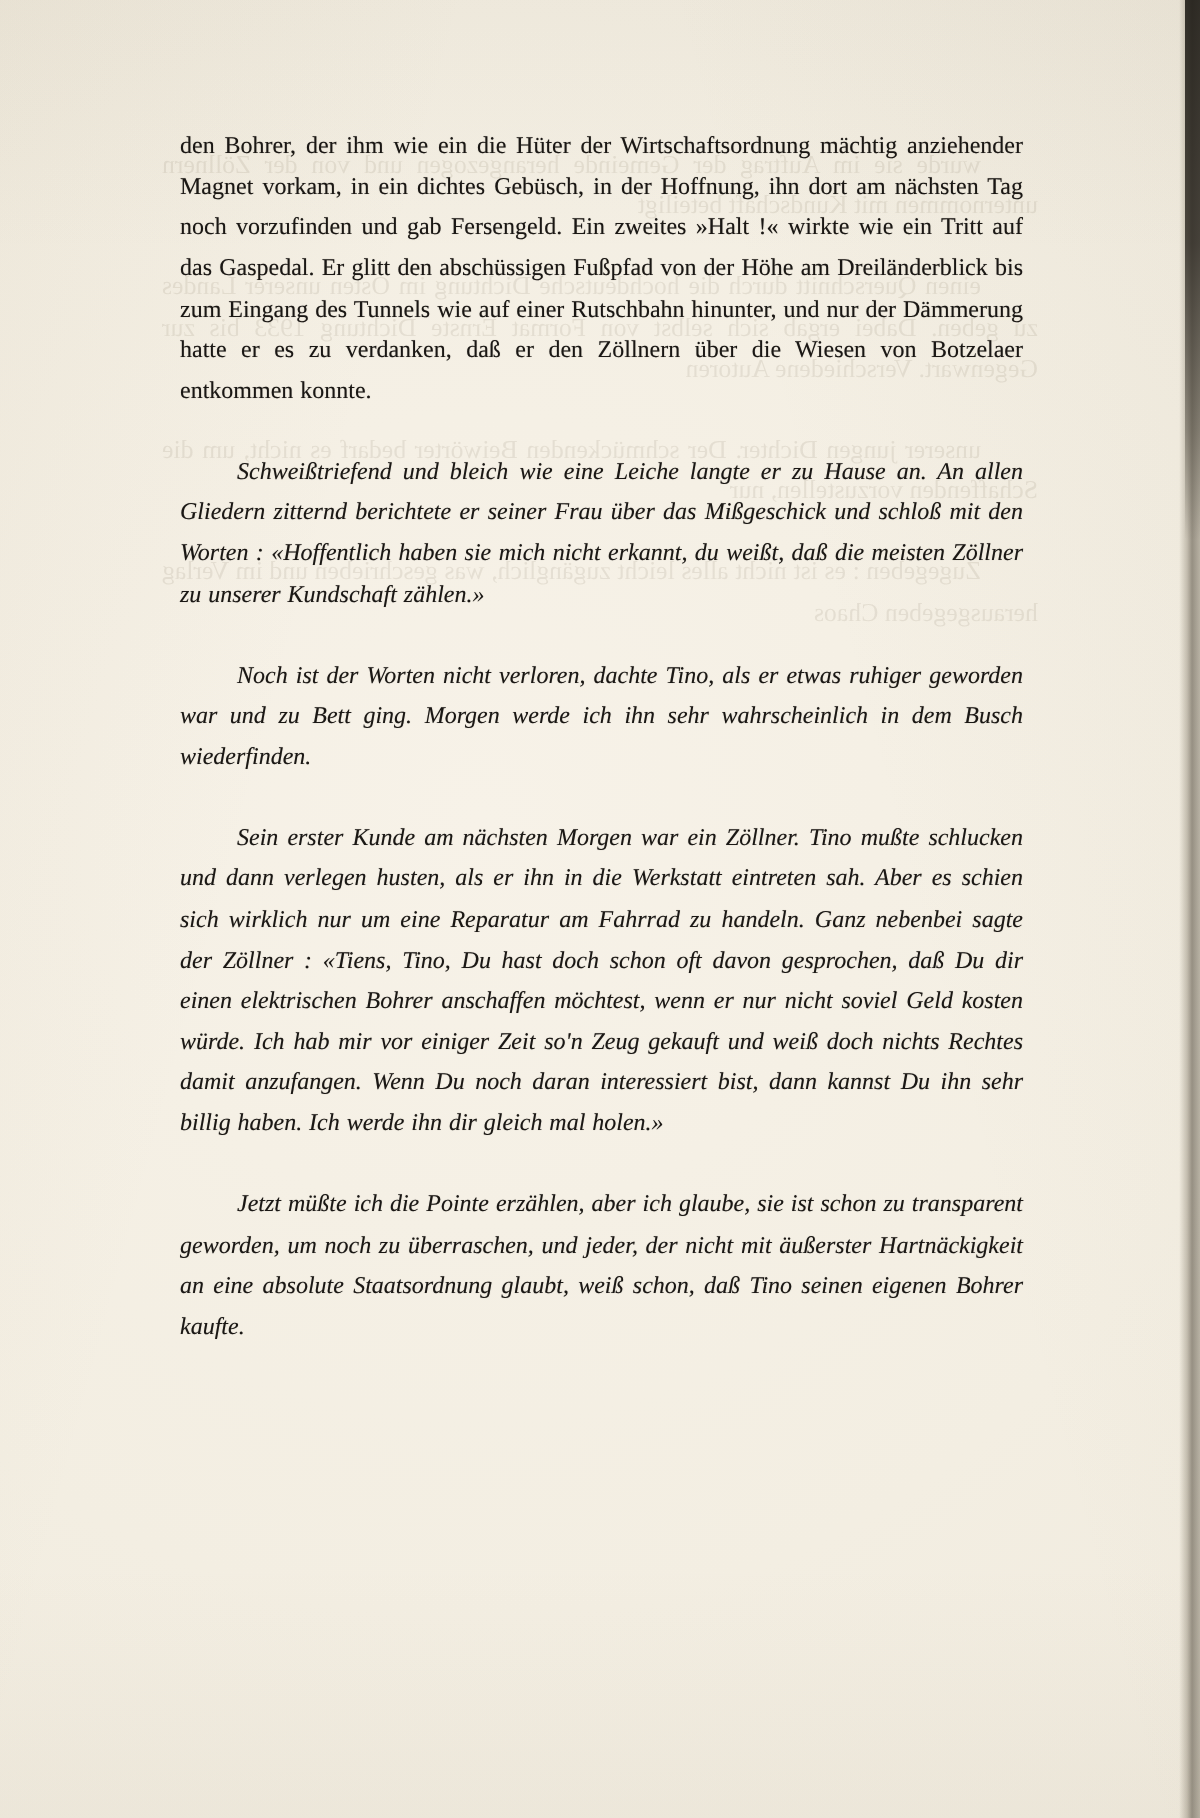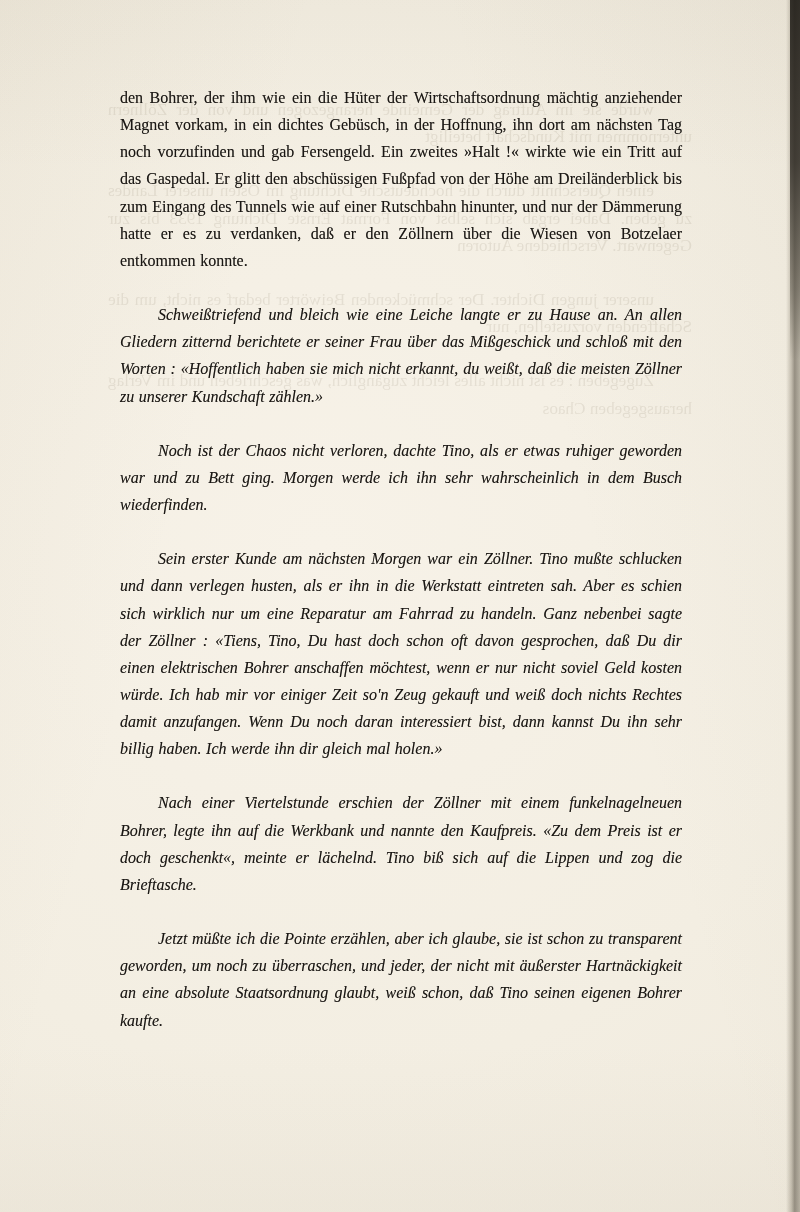--- a/index.html
+++ b/index.html
@@ -131,23 +131,22 @@
     <p>unserer jungen Dichter. Der schmückenden Beiwörter bedarf es nicht, um die Schaffenden vorzustellen, nur</p>
     <p>Zugegeben : es ist nicht alles leicht zugänglich, was geschrieben und im Verlag herausgegeben Chaos</p>
   </div>
 
   <div id="content">
 
 
     <div class="body-text">
       <p class="first">den Bohrer, der ihm wie ein die Hüter der Wirtschaftsordnung mächtig anziehender Magnet vorkam, in ein dichtes Gebüsch, in der Hoffnung, ihn dort am nächsten Tag noch vorzufinden und gab Fersengeld. Ein zweites »Halt !« wirkte wie ein Tritt auf das Gaspedal. Er glitt den abschüssigen Fußpfad von der Höhe am Dreiländerblick bis zum Eingang des Tunnels wie auf einer Rutschbahn hinunter, und nur der Dämmerung hatte er es zu verdanken, daß er den Zöllnern über die Wiesen von Botzelaer entkommen konnte.</p>
       <p>Schweißtriefend und bleich wie eine Leiche langte er zu Hause an. An allen Gliedern zitternd berichtete er seiner Frau über das Mißgeschick und schloß mit den Worten : «Hoffentlich haben sie mich nicht erkannt, du weißt, daß die meisten Zöllner zu unserer Kundschaft zählen.»</p>
-      <p>Noch ist der Chaos nicht verloren, dachte Tino, als er etwas ruhiger geworden war und zu Bett ging. Morgen werde ich ihn sehr wahrscheinlich in dem Busch wiederfinden.</p>
+      <p>Noch ist der Worten nicht verloren, dachte Tino, als er etwas ruhiger geworden war und zu Bett ging. Morgen werde ich ihn sehr wahrscheinlich in dem Busch wiederfinden.</p>
       <p>Sein erster Kunde am nächsten Morgen war ein Zöllner. Tino mußte schlucken und dann verlegen husten, als er ihn in die Werkstatt eintreten sah. Aber es schien sich wirklich nur um eine Reparatur am Fahrrad zu handeln. Ganz nebenbei sagte der Zöllner : «Tiens, Tino, Du hast doch schon oft davon gesprochen, daß Du dir einen elektrischen Bohrer anschaffen möchtest, wenn er nur nicht soviel Geld kosten würde. Ich hab mir vor einiger Zeit so'n Zeug gekauft und weiß doch nichts Rechtes damit anzufangen. Wenn Du noch daran interessiert bist, dann kannst Du ihn sehr billig haben. Ich werde ihn dir gleich mal holen.»</p>
-      <p>Nach einer Viertelstunde erschien der Zöllner mit einem funkelnagelneuen Bohrer, legte ihn auf die Werkbank und nannte den Kaufpreis. «Zu dem Preis ist er doch geschenkt«, meinte er lächelnd. Tino biß sich auf die Lippen und zog die Brieftasche.</p>
       <p>Jetzt müßte ich die Pointe erzählen, aber ich glaube, sie ist schon zu transparent geworden, um noch zu überraschen, und jeder, der nicht mit äußerster Hartnäckigkeit an eine absolute Staatsordnung glaubt, weiß schon, daß Tino seinen eigenen Bohrer kaufte.</p>
     </div>
 
   </div>
 
   <div id="scan-edge"></div>
   <div id="scan-edge-dark"></div>
 
 </div>
 

